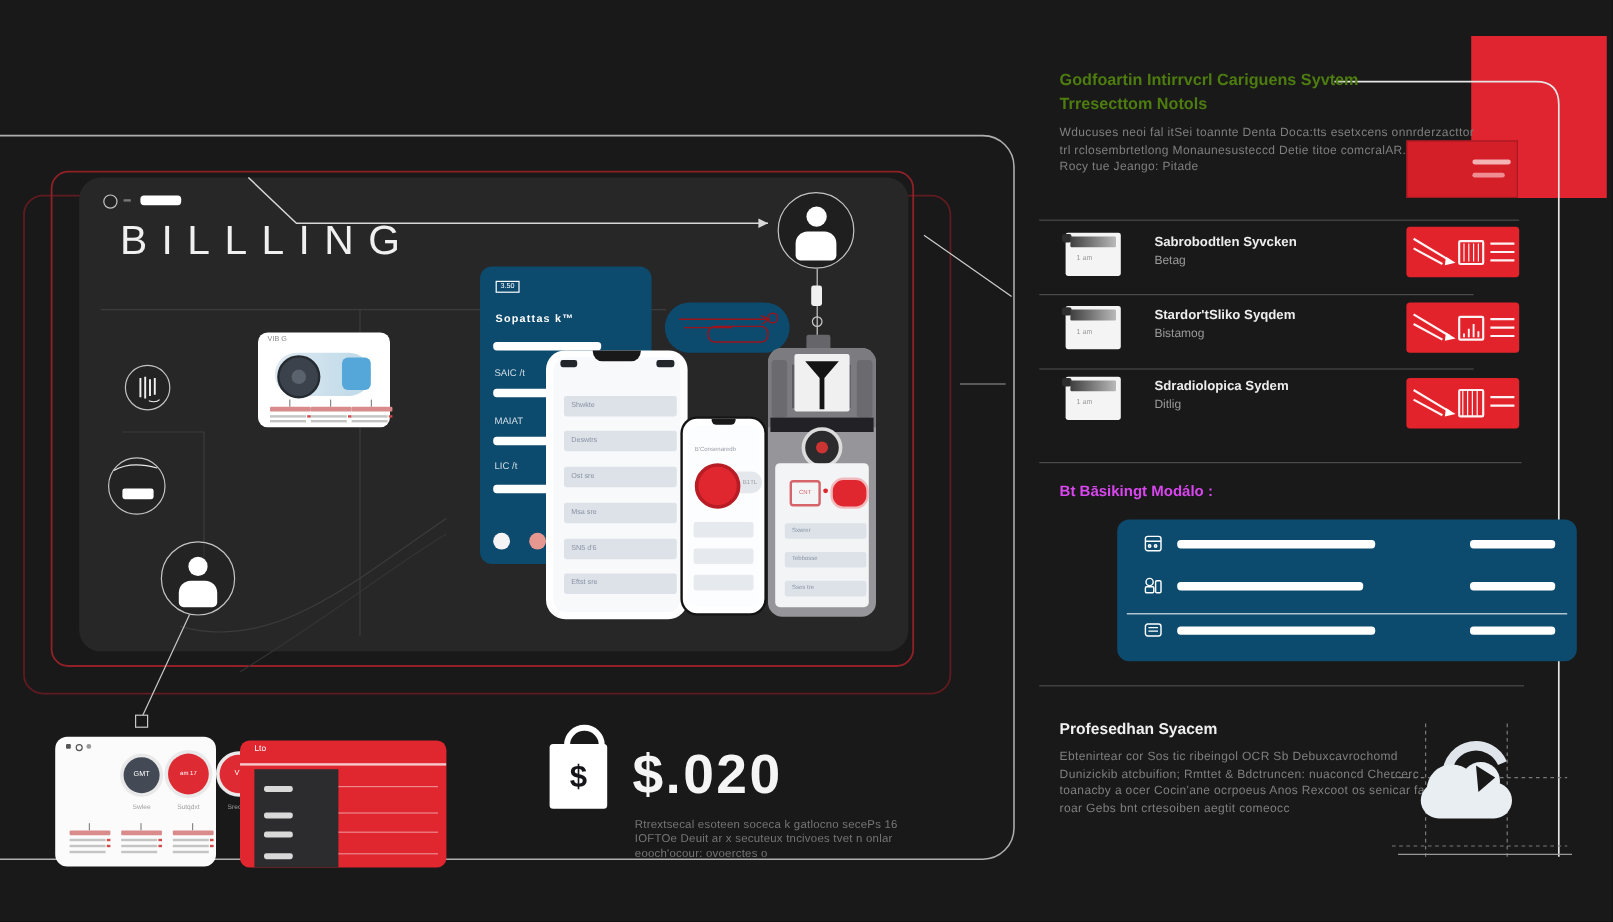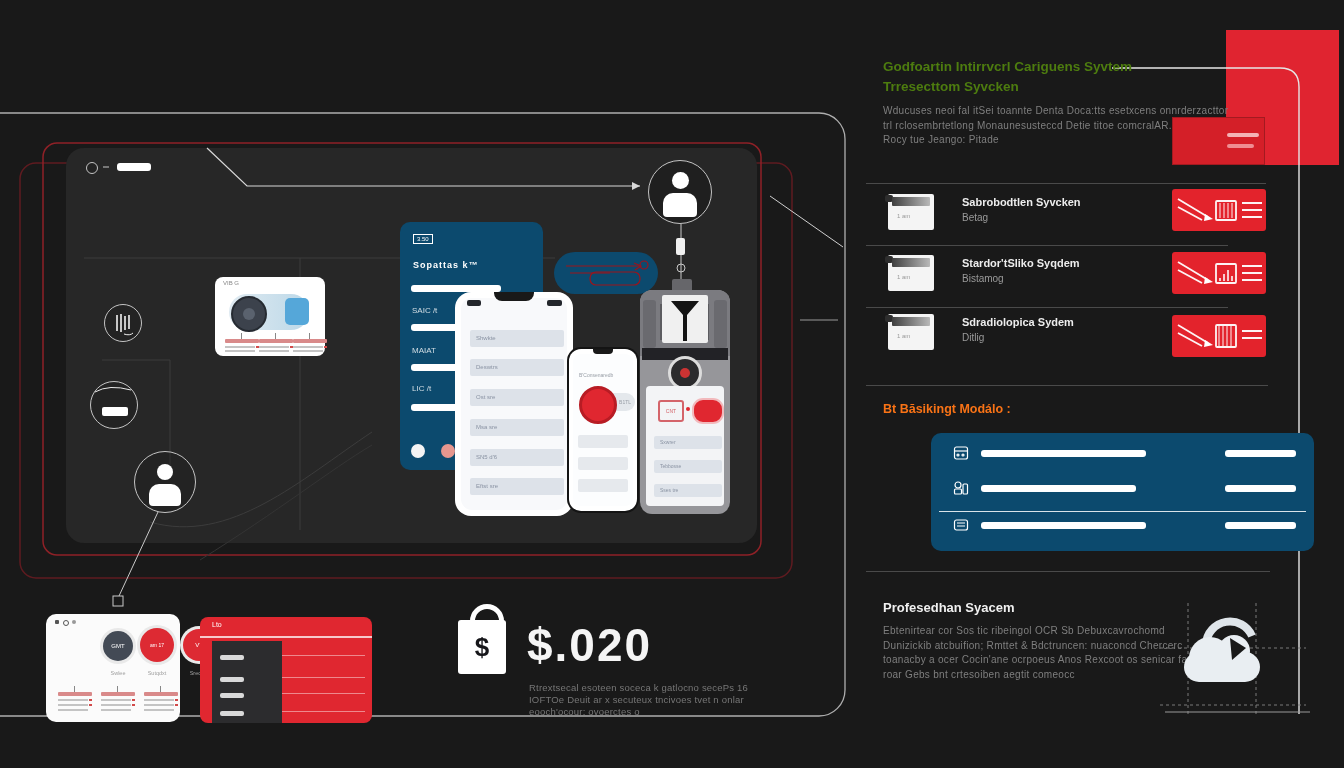--- a/index.html
+++ b/index.html
@@ -93,20 +93,21 @@
     <path d="M1188,603 V716" stroke="#7a7a7a" stroke-width="1" stroke-dasharray="3,3" fill="none"></path>
     <path d="M1256,603 V716" stroke="#7a7a7a" stroke-width="1" stroke-dasharray="3,3" fill="none"></path>
     <path d="M1160,648 H1306" stroke="#7a7a7a" stroke-width="1" stroke-dasharray="3,3" fill="none"></path>
     <path d="M1160,705 H1306" stroke="#7a7a7a" stroke-width="1" stroke-dasharray="3,3" fill="none"></path>
     <path d="M1165,712 H1310" stroke="#9a9a9a" stroke-width="1" fill="none"></path>
   </svg>
 
   <div class="abs z3 circle-o" style="left:86px;top:162px;width:10px;height:10px;"></div>
   <div class="abs z3" style="left:103px;top:166px;width:6px;height:2px;background:#777;"></div>
   <div class="abs z3 whitebar" style="left:117px;top:163px;width:34px;height:8px;"></div>
+  <div class="abs z3 brand" style="left:100px;top:182px;">BILLLING</div>
 
   <div class="abs z3 circle-o" style="left:104px;top:304px;width:36px;height:36px;">
     <svg width="36" height="36">
         <path d="M12,10 V26 M16,9 V27 M20,11 V25 M24,10 V24" stroke="#f0f0f0" stroke-width="1.6" fill="none"></path>
     <path d="M19,29 q6,2 9,-1" stroke="#f0f0f0" stroke-width="1" fill="none"></path>
       </svg>
   </div>
   <div class="abs z3 circle-o" style="left:90px;top:381px;width:46px;height:46px;">
     <div class="abs whitebar" style="left:11px;top:25px;width:26px;height:9px;border-radius:2px;"></div>
     <svg class="abs" style="left:0;top:0;" width="46" height="20">
@@ -229,21 +230,21 @@
       <div class="abs" style="left:12px;top:14px;width:22px;height:18px;border:2px solid #d4646a;border-radius:3px;font-size:5px;color:#d4646a;text-align:center;line-height:18px;">CNT</div>
       <div class="abs" style="left:40px;top:21px;width:4px;height:4px;border-radius:50%;background:#e02730;"></div>
       <div class="abs" style="left:46px;top:12px;width:28px;height:22px;border-radius:11px;background:#e02730;border:2px solid #f2b9bc;"></div>
       <div class="abs prow" style="left:8px;top:50px;width:62px;height:13px;line-height:13px;font-size:5px;">Sxwrer</div>
       <div class="abs prow" style="left:8px;top:74px;width:62px;height:13px;line-height:13px;font-size:5px;">Tebbosse</div>
       <div class="abs prow" style="left:8px;top:98px;width:62px;height:13px;line-height:13px;font-size:5px;">Sses tre</div>
     </div>
   </div>
 
   <div class="abs z3 h-right" style="left:883px;top:57px;">Godfoartin Intirrvcrl Cariguens Syvtem</div>
-  <div class="abs z3 h-right" style="left:883px;top:77px;">Trresecttom Syvcken</div>
+  <div class="abs z3 h-right" style="left:883px;top:77px;">Trresecttom Notols</div>
   <div class="abs z3 p-gray" style="left:883px;top:104px;width:350px;">Wducuses neoi fal itSei toannte Denta Doca:tts esetxcens onnrderzacttor trl rclosembrtetlong Monaunesusteccd Detie titoe comcralAR. Imaincy oa t Rocy tue Jeango: Pitade</div>
 
   <div class="abs z3" style="left:1172px;top:117px;width:91px;height:46px;background:#d41f28;border:1px solid #a31a20;">
     <div class="abs" style="left:54px;top:15px;width:32px;height:4px;background:#f4b2b5;border-radius:2px;"></div>
     <div class="abs" style="left:54px;top:26px;width:27px;height:4px;background:#ef8d92;border-radius:2px;"></div>
   </div>
 
   <div class="divider z3" style="left:866px;top:183px;width:400px;"></div>
 
   <div class="prn z3" style="left:888px;top:194px;">
@@ -305,21 +306,21 @@
           <rect x="44" y="10" width="20" height="22" rx="1"></rect>
       <path d="M47,10 v22 M51,10 v22 M55,10 v22 M59,10 v22" stroke-width="1"></path>
       <path d="M70,16 H90 M70,23 H90"></path>
         </g>
       <path d="M33,25 l8,5 -9,2 z" fill="#fff"></path>
       </svg>
   </div>
 
   <div class="divider z3" style="left:866px;top:385px;width:402px;"></div>
 
-  <div class="abs z3" style="left:883px;top:402px;font-size:12.5px;font-weight:bold;color:#f97316;">Bt Bāsikingt Modálo :</div>
+  <div class="abs z3" style="left:883px;top:402px;font-size:12.5px;font-weight:bold;color:#d946ef;">Bt Bāsikingt Modálo :</div>
   <div class="abs z3 redfill" style="left:883px;top:433px;width:383px;height:118px;border-radius:10px;">
     <svg class="abs" style="left:22px;top:12px;" width="16" height="16">
         <g stroke="#fff" stroke-width="1.2" fill="none">
           <rect x="1.5" y="2" width="13" height="12" rx="2"></rect>
           <path d="M1.5,6 H14.5"></path>
           <circle cx="5" cy="10" r="1"></circle>
           <circle cx="10" cy="10" r="1"></circle>
         </g>
       </svg>
     <div class="bm-bar" style="left:50px;top:17px;width:165px;"></div>

